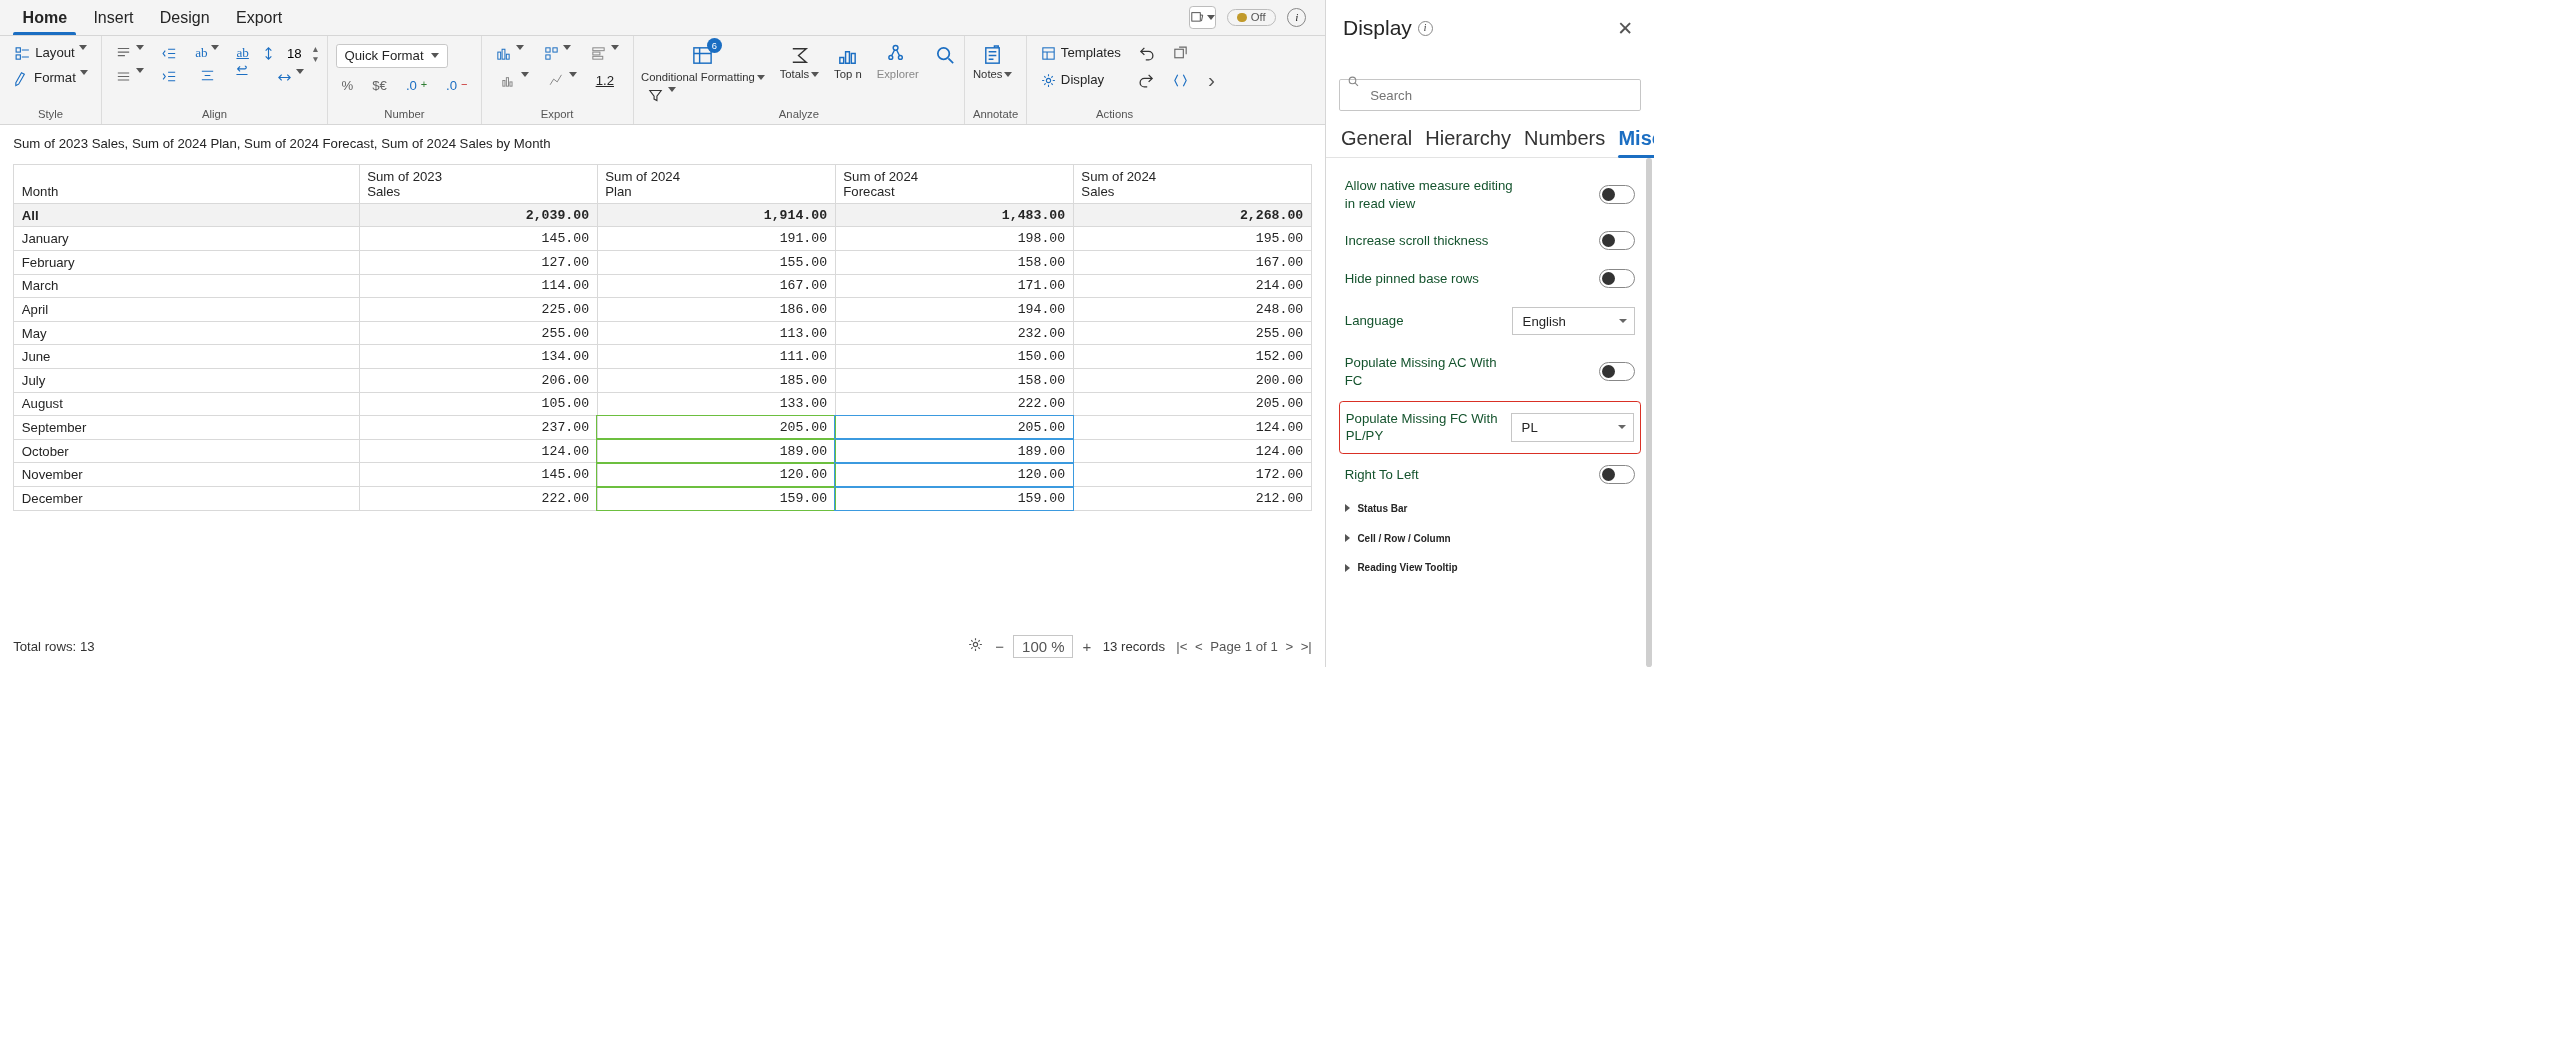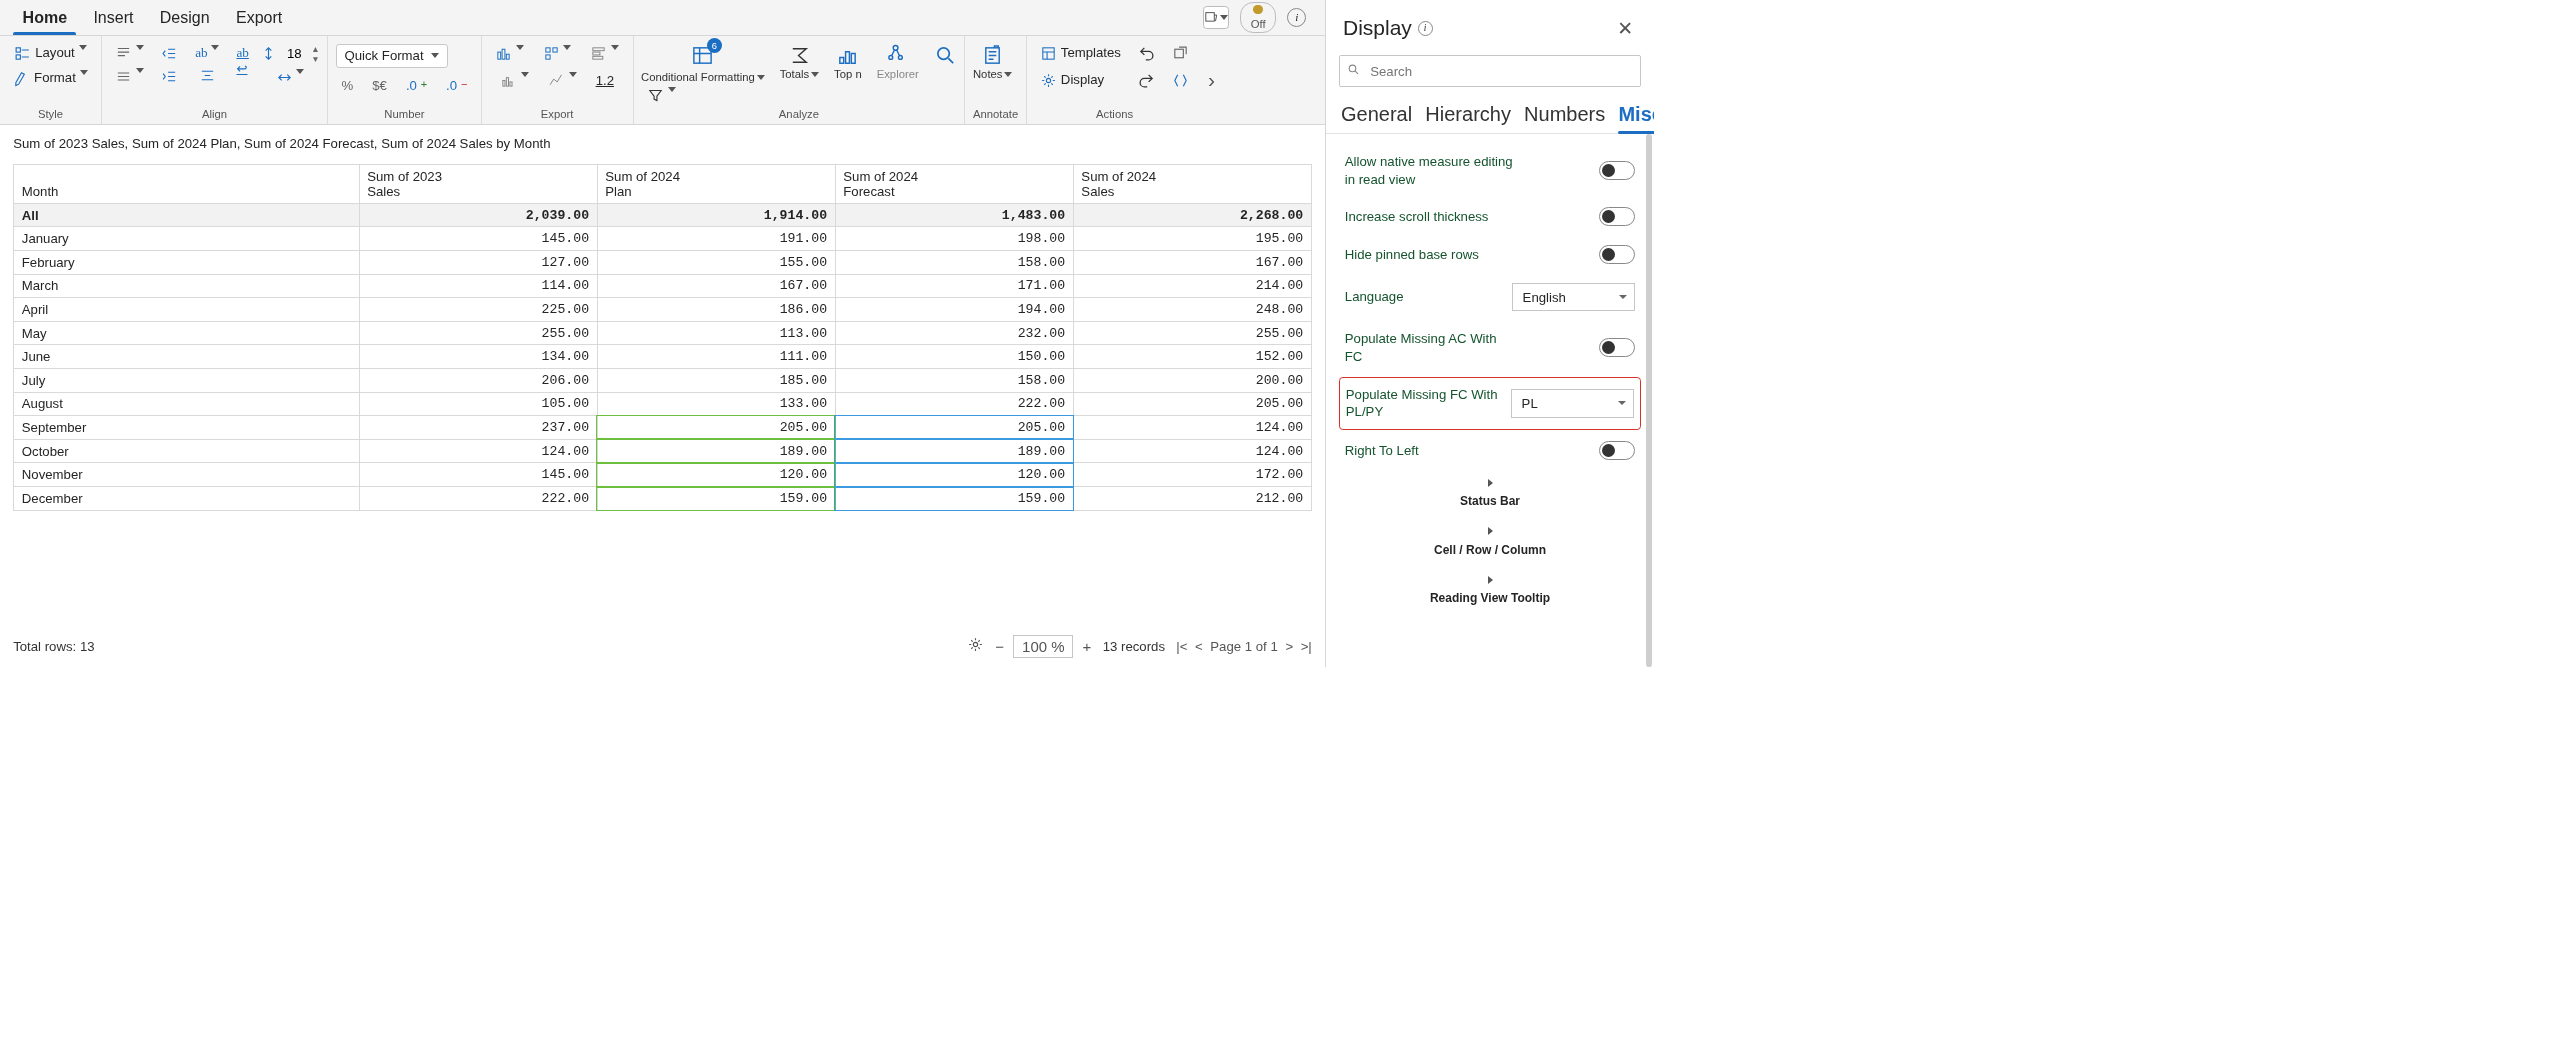--- a/index.html
+++ b/index.html
@@ -3,21 +3,21 @@
 <meta charset="utf-8">
 <style>
 * { margin: 0; padding: 0; box-sizing: border-box; font-family: "Segoe UI", Arial, sans-serif; }
 body { background: #fff; color: #252525; font-size: 13.2px; width: 1654px; height: 667px; display: flex; overflow: hidden; }
 .main-area { flex: 1; display: flex; flex-direction: column; }
 .tabs { display: flex; border-bottom: 0.9px solid #d6d6d6; padding: 0 9.4px; background: #f4f4f4; }
 .tab { padding: 9.4px 13.2px 7.6px 13.2px; font-size: 16px; cursor: pointer; position: relative; }
 .tab.active { font-weight: 600; }
 .tab.active::after { content: ""; position: absolute; left: 3.8px; right: 3.8px; bottom: 0; height: 2.8px; background: #1b6ec2; border-radius: 1.9px 1.9px 0 0; }
 .tab-right { margin-left: auto; display: flex; align-items: center; gap: 11.3px; padding-right: 9.4px; }
-.pill { display: inline-flex; align-items: center; gap: 3.8px; border: 0.9px solid #bcbcbc; border-radius: 13.2px; padding: 1.9px 9.4px; font-size: 11.3px; color: #555; flex-direction: column; }
+.pill { display: inline-flex; align-items: center; gap: 3.8px; border: 0.9px solid #bcbcbc; border-radius: 13.2px; padding: 1.9px 9.4px; font-size: 11.3px; color: #555; }
 .pill .dot { width: 9.4px; height: 9.4px; border-radius: 50%; background: #c19a2b; }
 .icon-btn { width: 26.4px; height: 23px; display: inline-flex; align-items: center; justify-content: center; border: 0.9px solid #bcbcbc; border-radius: 3.8px; font-size: 13.2px; color: #444; background: #fff; }
 .ribbon { display: flex; border-bottom: 0.9px solid #d6d6d6; background: #f4f4f4; }
 .group { border-right: 0.9px solid #dcdcdc; padding: 3.8px 7.6px 1.9px 7.6px; display: flex; flex-direction: column; justify-content: space-between; min-height: 87px; }
 .group-body { display: flex; gap: 5.7px; align-items: flex-start; padding-top: 3.8px; }
 .group-label { text-align: center; font-size: 11.3px; color: #555; padding: 1.9px 0 1.9px 0; }
 .rbtn { display: inline-flex; align-items: flex-start; gap: 3.8px; padding: 1.9px 5.7px; border-radius: 2.8px; font-size: 13.2px; color: #252525; cursor: pointer; white-space: nowrap; }
 .col { display: flex; flex-direction: column; gap: 3.8px; align-items: center; }
 .stack { display: flex; flex-direction: column; align-items: center; font-size: 13.2px; color: #333; }
 .stack .lbl { font-size: 11.3px; margin-top: 1.9px; }
@@ -41,37 +41,37 @@
 .hl-blue { outline: 1.9px solid #3b9adf; outline-offset: -0.9px; }
 .footer { display: flex; align-items: center; justify-content: space-between; padding: 9.4px 13.2px; font-size: 13.2px; color: #333; }
 .footer-right { display: flex; align-items: center; gap: 11.3px; }
 .zoom-box { border: 0.9px solid #c6c6c6; padding: 1.9px 7.6px; min-width: 49px; text-align: center; background: #fff; }
 .zoom-ctl { display: flex; align-items: center; gap: 9.4px; font-size: 15px; color: #555; }
 .pg { display: flex; align-items: center; gap: 7.6px; color: #555; }
 .panel { width: 329px; border-left: 0.9px solid #d6d6d6; background: #fff; display: flex; flex-direction: column; }
 .panel-hd { display: flex; align-items: center; justify-content: space-between; padding: 13.2px 17px 5.7px 17px; }
 .panel-hd h2 { font-size: 21px; font-weight: 400; display: flex; align-items: center; gap: 5.7px; }
 .panel-search { margin: 5.7px 13.2px 7.6px 13.2px; }
-.panel-search input { width: 100%; padding: 7.6px 9.4px 7.6px 30px; border: 0.9px solid #c6c6c6; border-radius: 1.9px; font-size: 13.2px; color: #14532d; background: #fff; }
+.panel-search input { width: 100%; padding: 7.6px 9.4px 7.6px 30px; border: 0.9px solid #c6c6c6; border-radius: 1.9px; font-size: 13.2px; color: #14532d; background: #fff; margin-top: 24px; }
 .search-wrap { position: relative; }
 .search-wrap .sicon { position: absolute; left: 7.6px; top: 50%; transform: translateY(-50%); color: #888; }
 .panel-tabs { display: flex; border-bottom: 0.9px solid #e3e3e3; padding: 0 15px; gap: 13.2px; }
 .ptab { padding: 7.6px 0; font-size: 20px; cursor: pointer; position: relative; color: #333; }
 .ptab.active { color: #1b6ec2; font-weight: 700; text-align: center; }
 .ptab.active::after { content: ""; position: absolute; left: 0; right: 0; bottom: -0.9px; height: 2.8px; background: #1b6ec2; border-radius: 1.9px; }
 .panel-body { flex: 1; overflow-y: auto; padding: 9.4px 15px; position: relative; }
 .panel-body::after { content: ""; position: absolute; right: 1.9px; top: 0; bottom: 0; width: 5.7px; background: #cfcfcf; border-radius: 2.8px; }
 .opt-row { display: flex; align-items: center; justify-content: space-between; padding: 9.4px 3.8px; gap: 11.3px; }
 .opt-label { font-size: 13.2px; color: #14532d; max-width: 170px; line-height: 1.35; }
 .toggle { width: 36px; height: 19px; border-radius: 11.3px; border: 0.9px solid #888; background: #fff; position: relative; cursor: pointer; flex-shrink: 0; }
 .toggle::after { content: ""; position: absolute; width: 13.2px; height: 13.2px; border-radius: 50%; background: #333; top: 1.9px; left: 1.9px; }
 .select { border: 0.9px solid #c6c6c6; padding: 5.7px 26.4px 5.7px 9.4px; font-size: 13.2px; background: #fff; position: relative; min-width: 123px; cursor: pointer; }
 .select::after { content: ""; position: absolute; right: 7.6px; top: 50%; transform: translateY(-50%); border-left: 4.7px solid transparent; border-right: 4.7px solid transparent; border-top: 4.7px solid #666; }
 .hl-row { border: 1.9px solid #d93025; border-radius: 3.8px; padding: 7.6px 5.7px; margin: 1.9px -1.9px; }
-.collapsible { display: flex; align-items: center; gap: 7.6px; padding: 9.4px 3.8px; font-size: 12px; font-weight: 600; color: #252525; cursor: pointer; flex-direction: column; }
+.collapsible { display: flex; align-items: center; gap: 7.6px; padding: 9.4px 3.8px; font-size: 10px; font-weight: 600; color: #252525; cursor: pointer; }
 .chev-right { display: inline-block; width: 0; height: 0; border-top: 4.7px solid transparent; border-bottom: 4.7px solid transparent; border-left: 5.7px solid #555; }
 .chev-down { display: inline-block; width: 0; height: 0; border-left: 4.7px solid transparent; border-right: 4.7px solid transparent; border-top: 5.7px solid #555; vertical-align: middle; }
 .big-chev { font-size: 21px; color: #555; padding: 0 5.7px; cursor: pointer; align-self: center; }
 .close-x { font-size: 19px; color: #555; cursor: pointer; padding: 3.8px; }
 </style>
 </head>
 <body>
 
 <div class="main-area">
 

